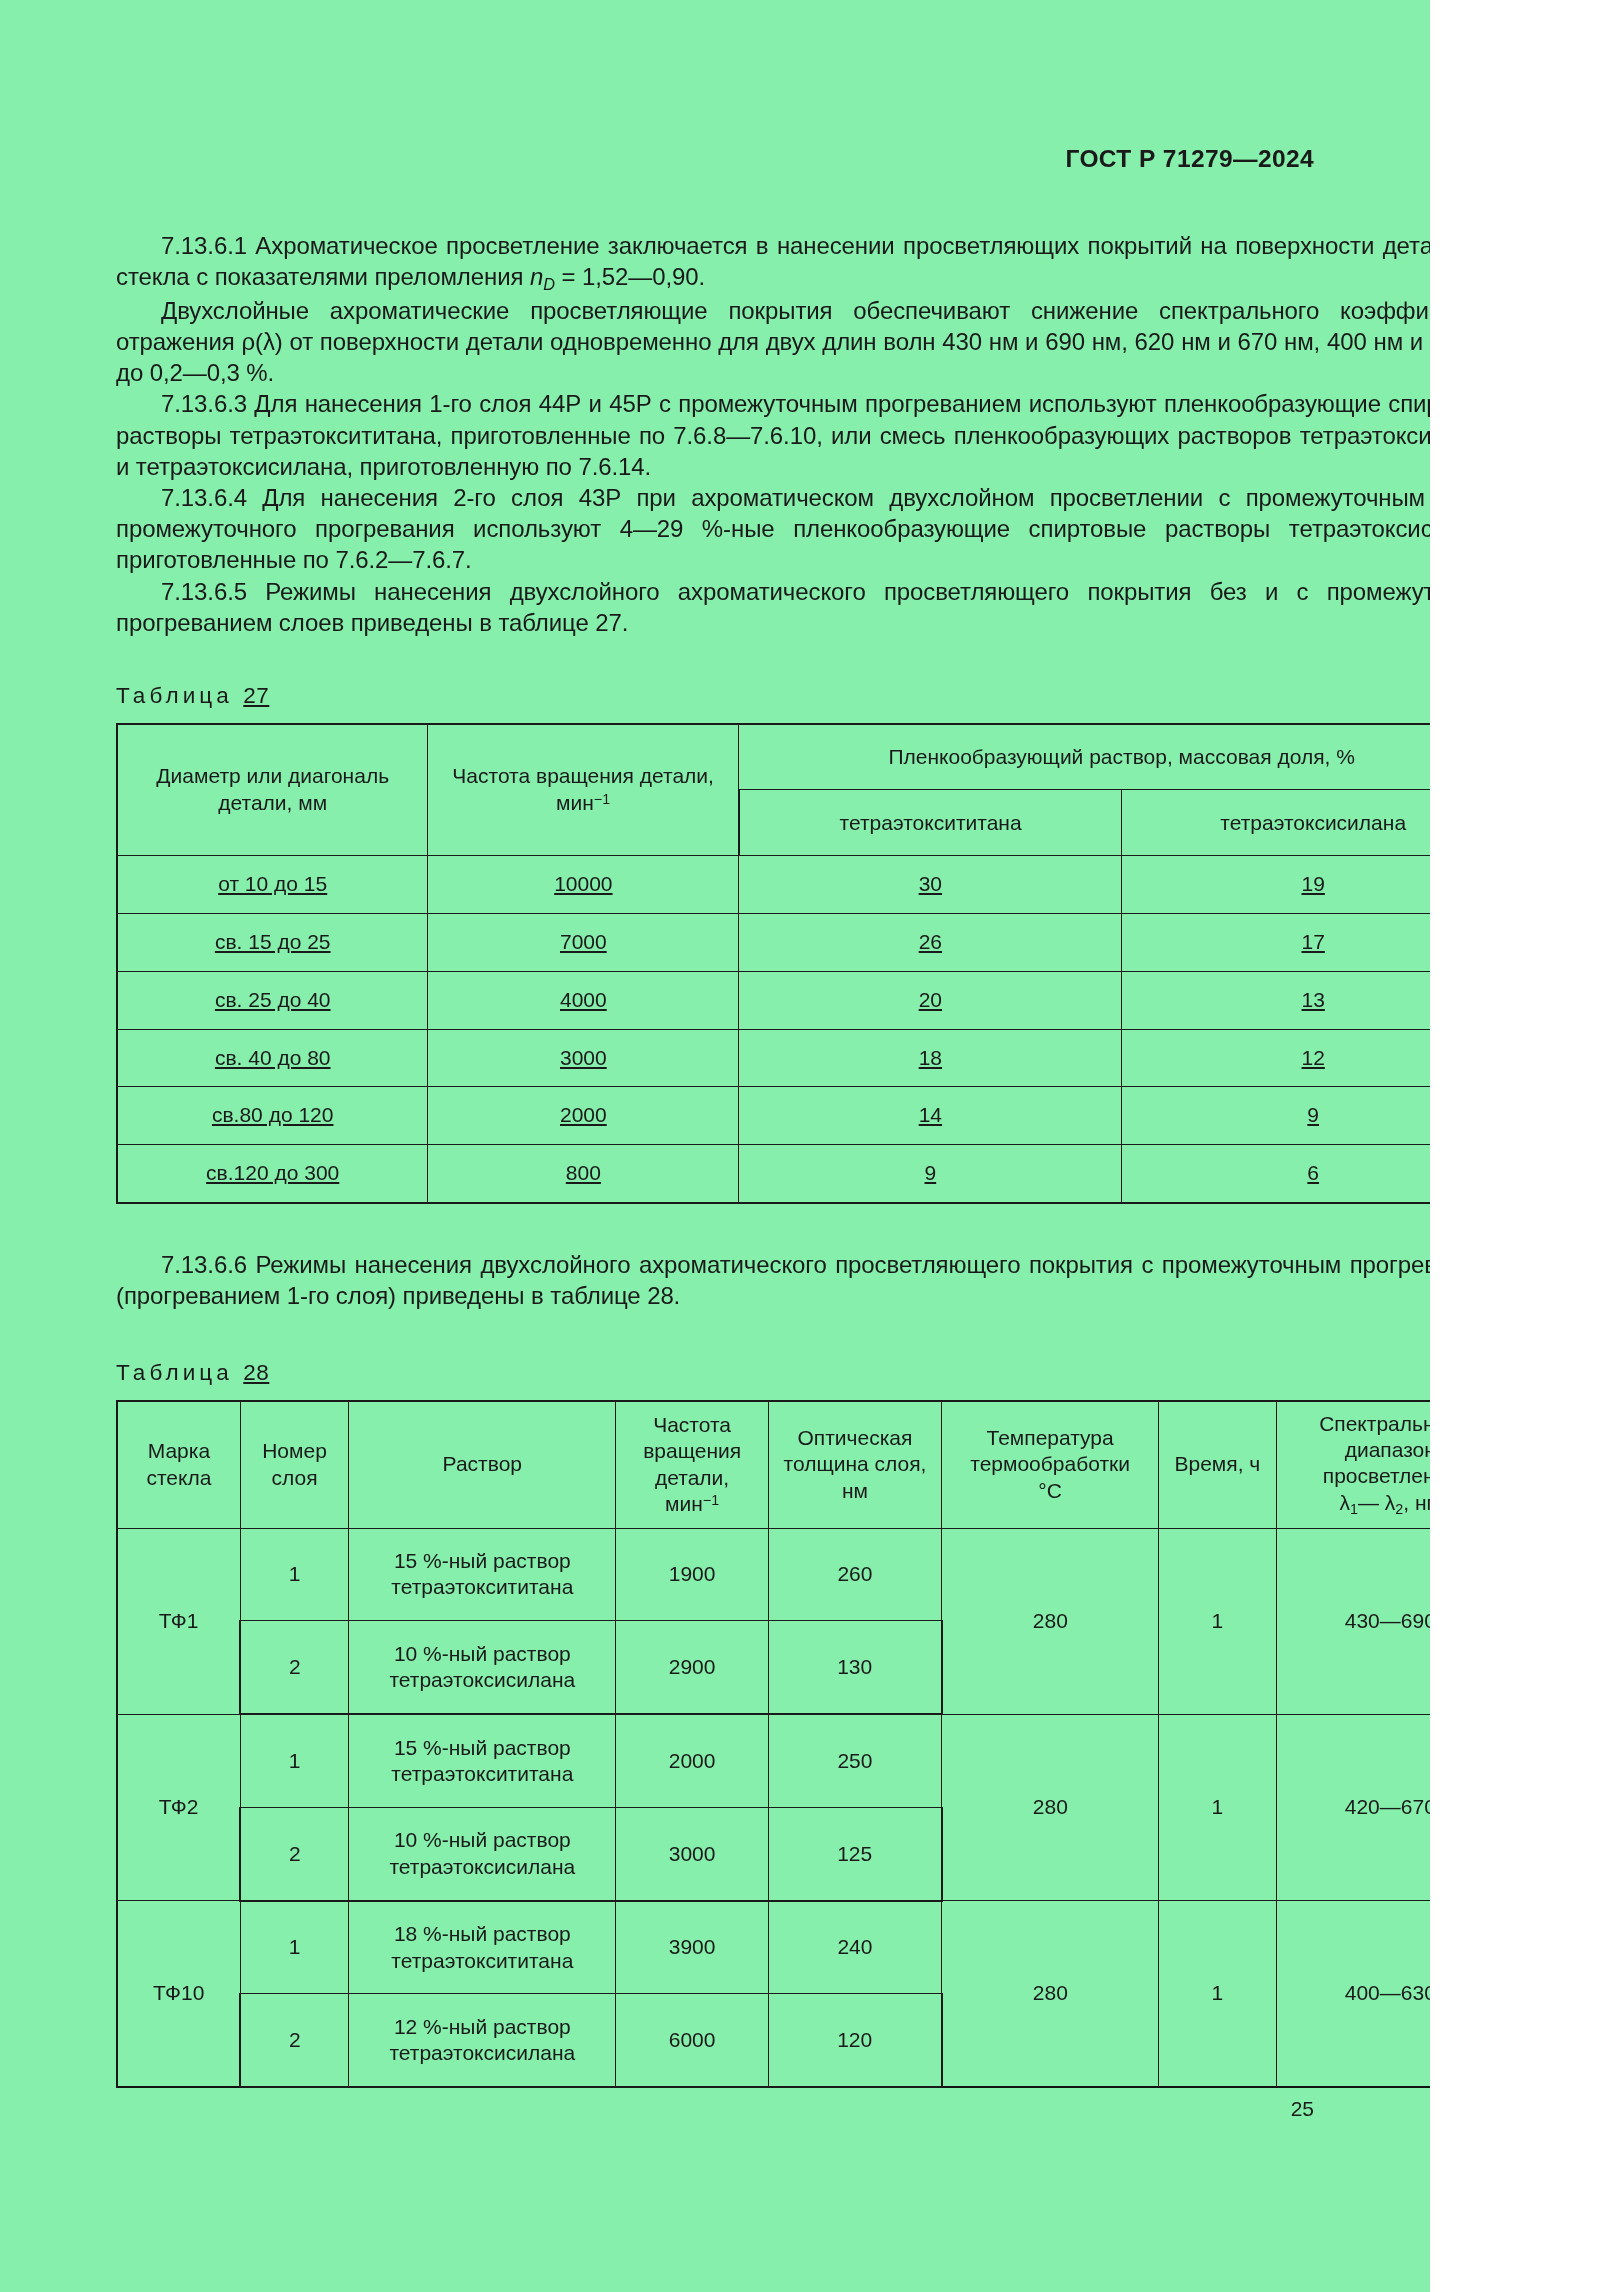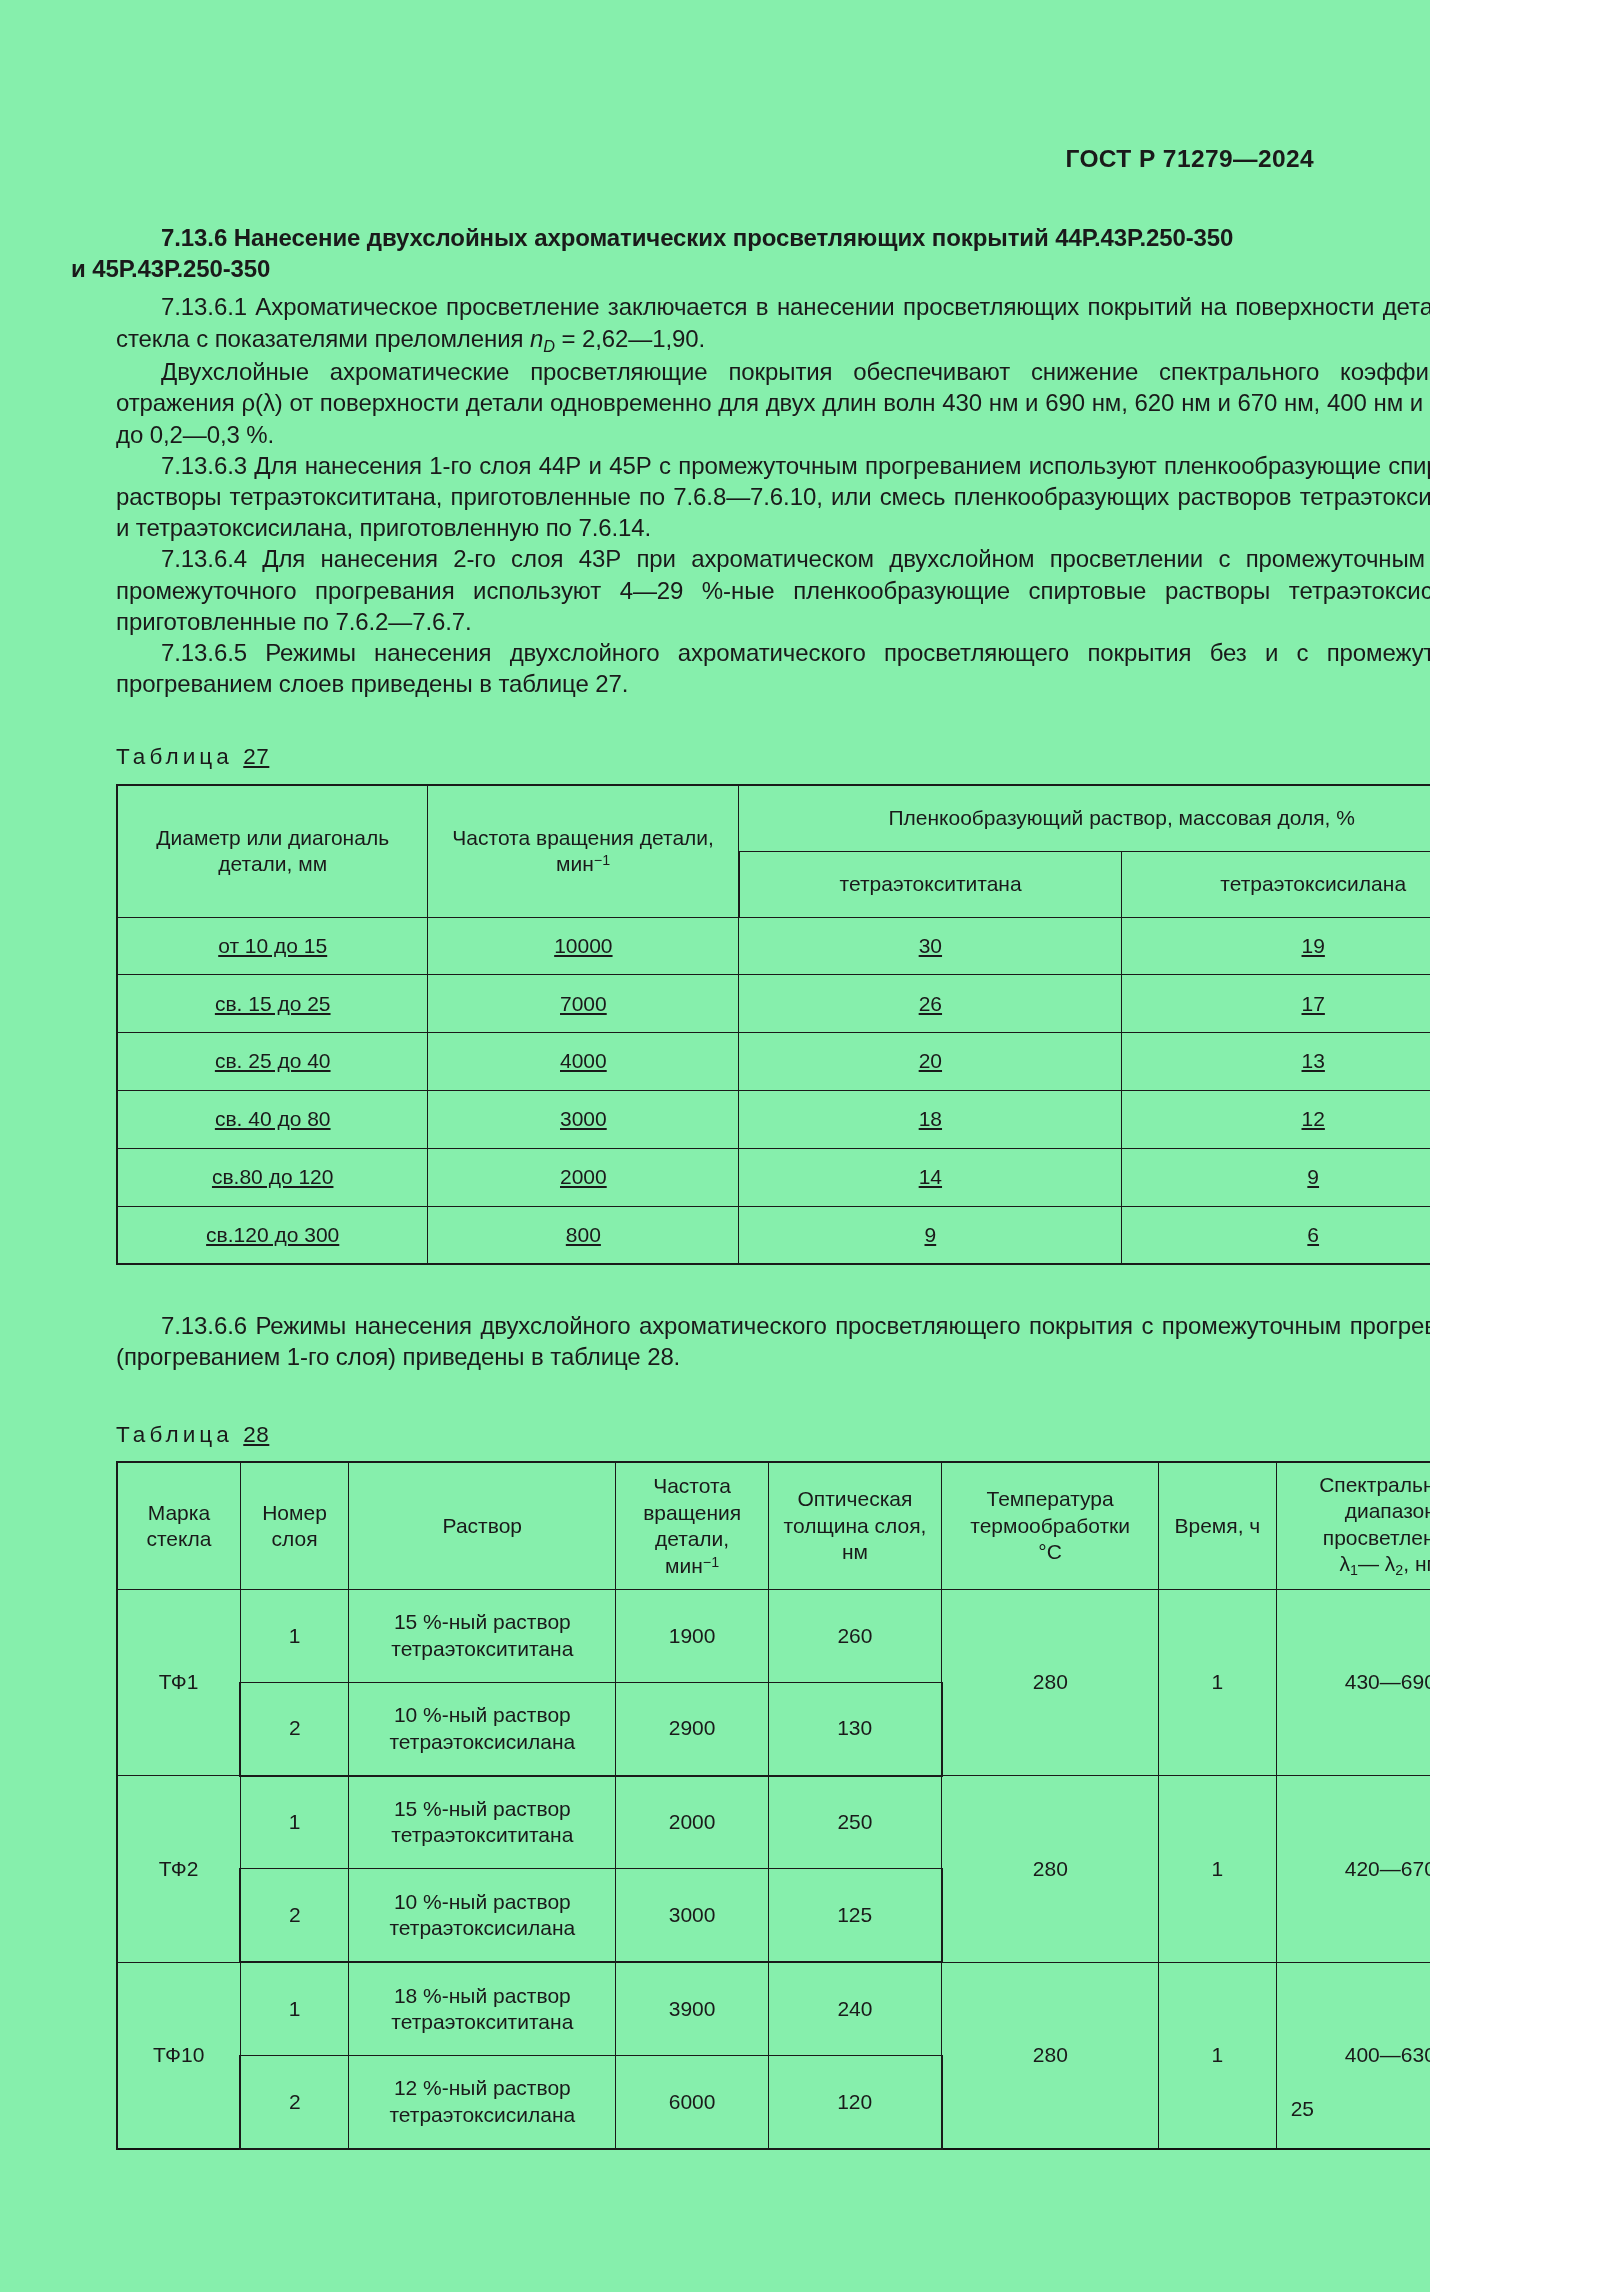--- a/index.html
+++ b/index.html
@@ -116,27 +116,22 @@
 </style>
 </head>
 <body>
 
 <div class="page">
 
   <div class="doc-header">ГОСТ Р 71279—2024</div>
 
   <div class="content" style="top:223px;">
 
-    <div class="section-title">
-      <span>7.13.6 Нанесение двухслойных ахроматических просветляющих покрытий 44Р.43Р.250-350</span>
-      <br>
-      <span style="display:inline-block;text-indent:0;margin-left:-45px;">и 45Р.43Р.250-350</span>
-    </div>
-
-    <p class="para first"><span>7.13.6.1 Ахроматическое просветление заключается в нанесении просветляющих покрытий на поверхности деталей из стекла с показателями преломления </span><span class="italic">n</span><sub class="sb">D</sub><span> = 2,62—1,90.</span></p>
+
+    <p class="para first"><span>7.13.6.1 Ахроматическое просветление заключается в нанесении просветляющих покрытий на поверхности деталей из стекла с показателями преломления </span><span class="italic">n</span><sub class="sb">D</sub><span> = 1,52—0,90.</span></p>
 
     <p class="para"><span>Двухслойные ахроматические просветляющие покрытия обеспечивают снижение спектрального коэффициента отражения </span><span>ρ(λ)</span><span> от поверхности детали одновременно для двух длин волн 430 нм и 690 нм, 620 нм и 670 нм, 400 нм и 630 нм до 0,2—0,3 %.</span></p>
 
 
     <p class="para">7.13.6.3 Для нанесения 1-го слоя 44Р и 45Р с промежуточным прогреванием используют пленкообразующие спиртовые растворы тетраэтоксититана, приготовленные по 7.6.8—7.6.10, или смесь пленкообразующих растворов тетраэтоксититана и тетраэтоксисилана, приготовленную по 7.6.14.</p>
 
     <p class="para">7.13.6.4 Для нанесения 2-го слоя 43Р при ахроматическом двухслойном просветлении с промежуточным и без промежуточного прогревания используют 4—29 %-ные пленкообразующие спиртовые растворы тетраэтоксисилана, приготовленные по 7.6.2—7.6.7.</p>
 
     <p class="para">7.13.6.5 Режимы нанесения двухслойного ахроматического просветляющего покрытия без и с промежуточным прогреванием слоев приведены в таблице 27.</p>
 

